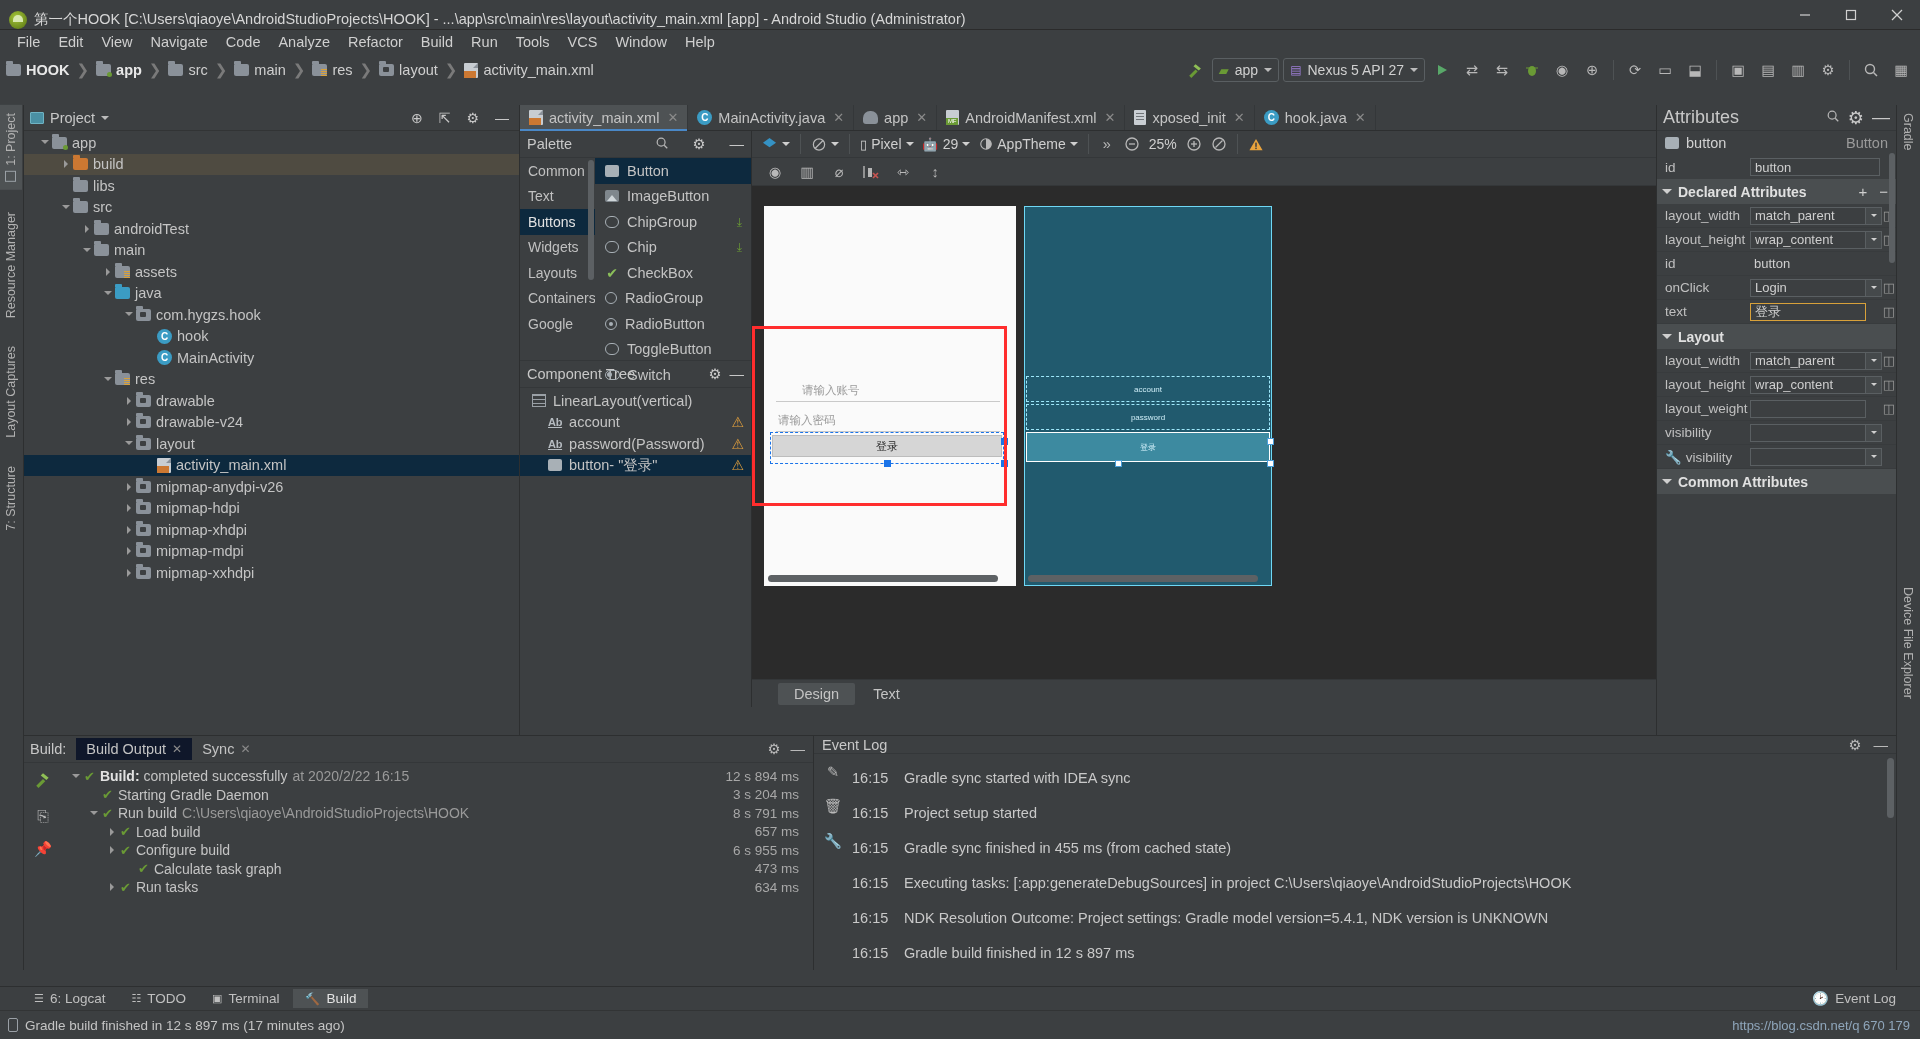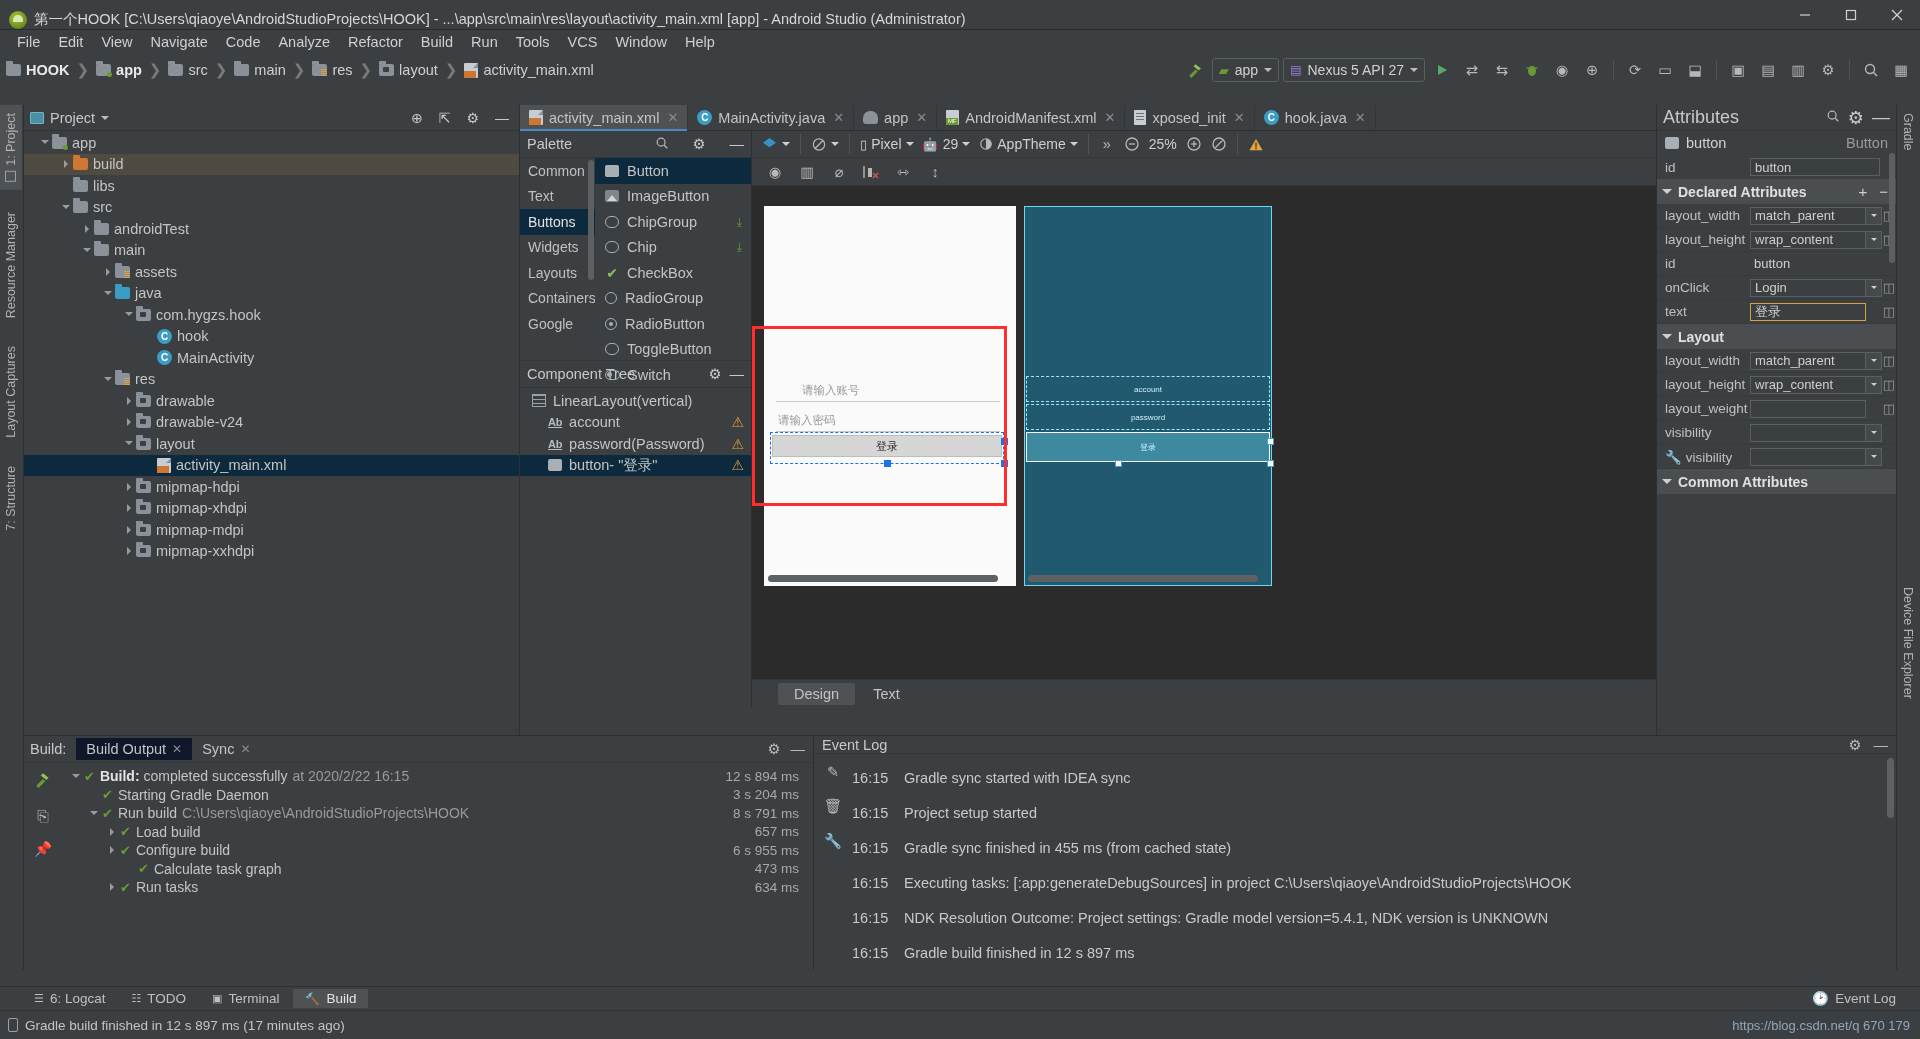--- a/index.html
+++ b/index.html
@@ -506,20 +506,27 @@
     <span class="arrow down">
               <i></i>
             </span>
             <span class="fold tiny"></span>
             <span class="tlabel">layout</span>
           </div>
           <div class="trow sel" style="padding-left:119px">
     <span class="arrow"></span>
             <span class="xmlicon"></span>
             <span class="tlabel">activity_main.xml</span>
+          </div>
+          <div class="trow" style="padding-left:98px">
+    <span class="arrow right">
+              <i></i>
+            </span>
+            <span class="fold tiny"></span>
+            <span class="tlabel">mipmap-anydpi-v26</span>
           </div>
           <div class="trow" style="padding-left:98px">
     <span class="arrow right">
               <i></i>
             </span>
             <span class="fold tiny"></span>
             <span class="tlabel">mipmap-hdpi</span>
           </div>
           <div class="trow" style="padding-left:98px">
     <span class="arrow right">

